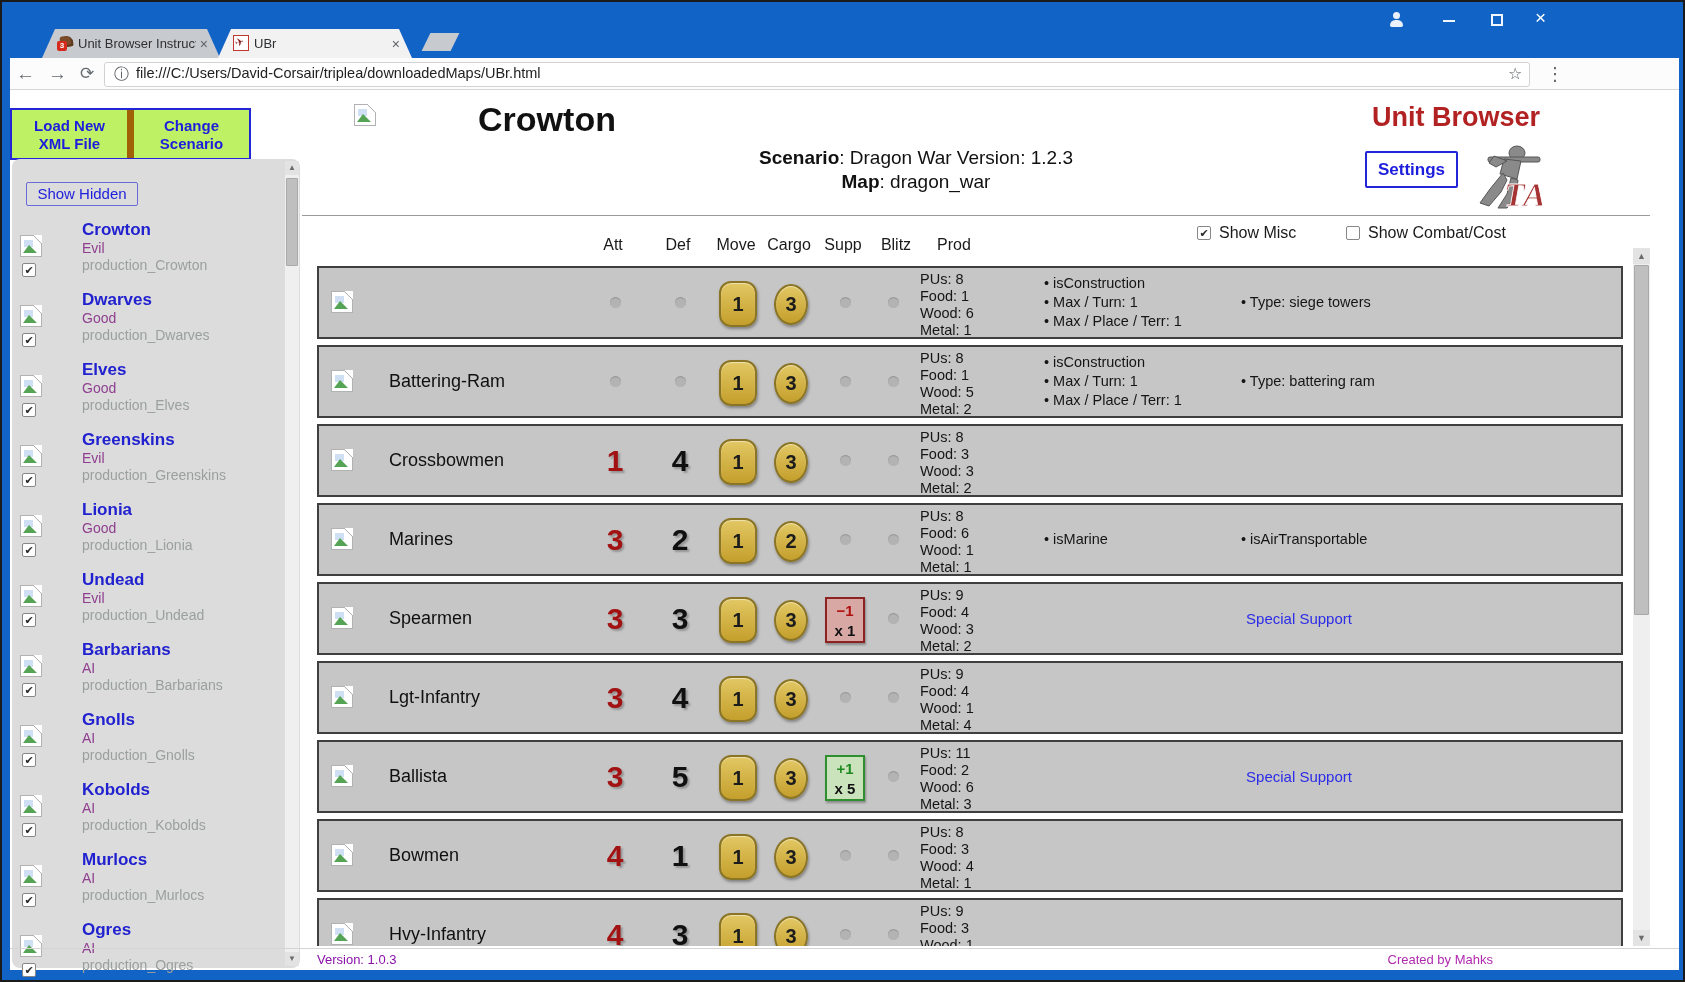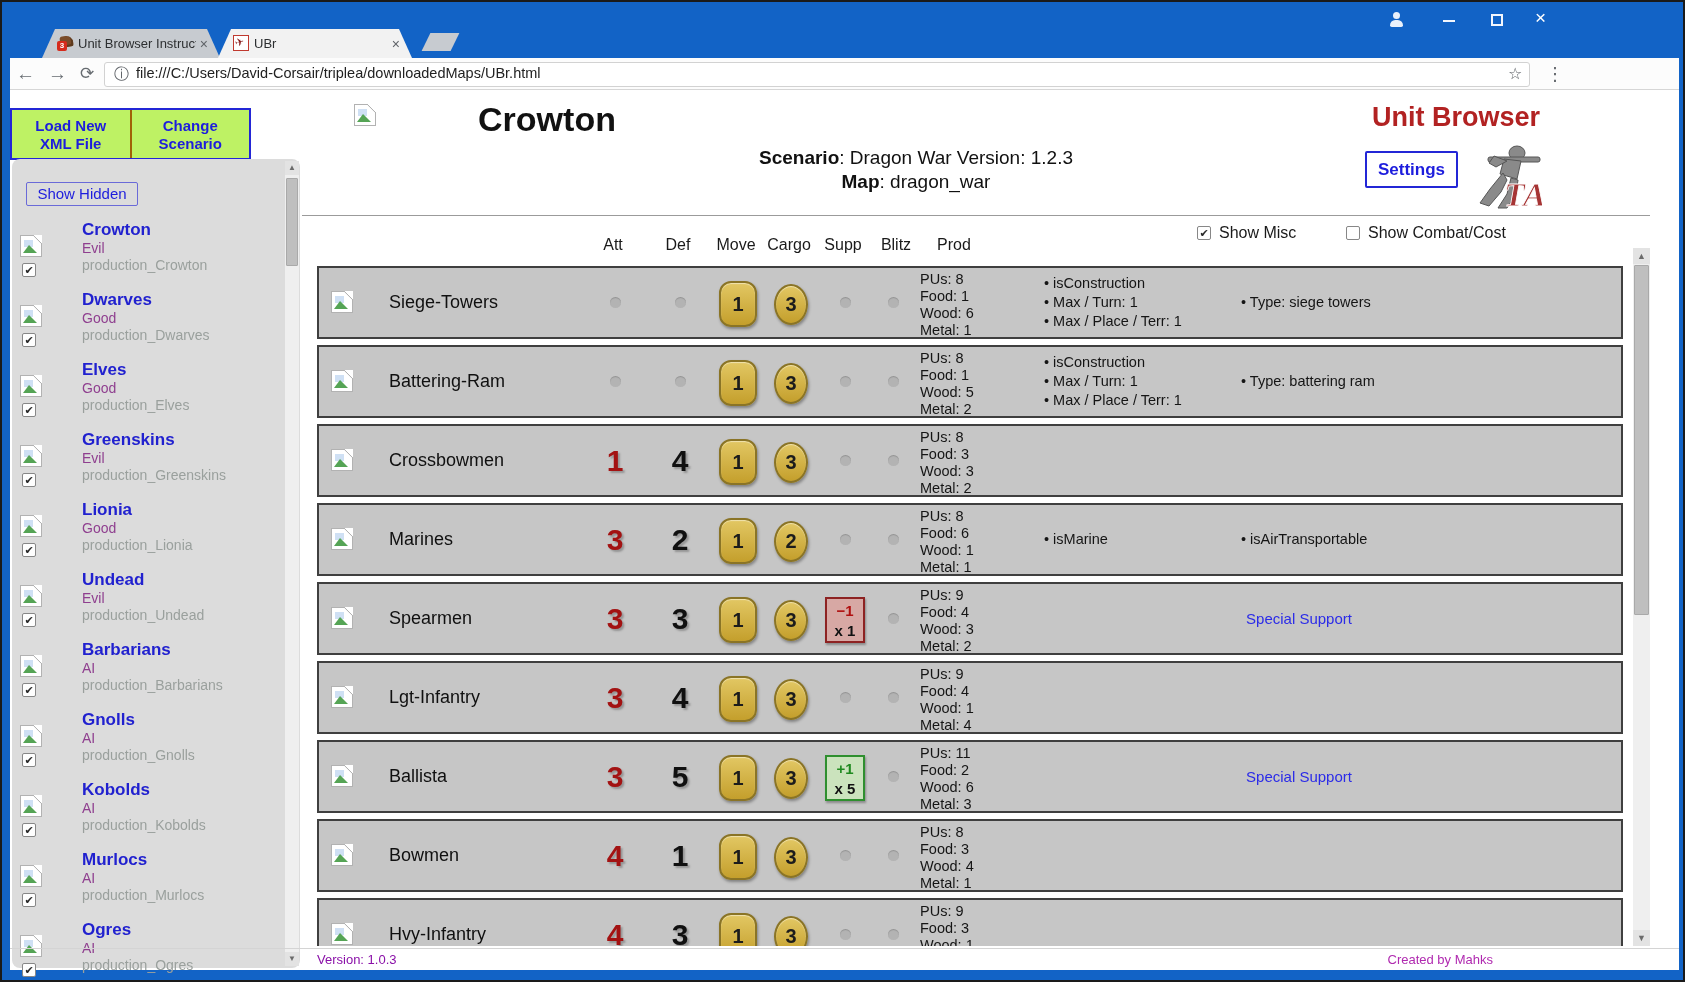--- a/index.html
+++ b/index.html
@@ -49,21 +49,21 @@
   .ic-menu { left:1544px; top:61px; font-size:18px; color:#5f6368; letter-spacing:0; }
 
   
   .pagebg { left:8px; top:88px; width:1669px; height:880px; background:#fff; }
 
   
   .loadbox { left:8px; top:106px; width:241px; height:52px; border:2px solid #2326d6;
              display:flex; background:#bef264; }
   .hdr-btn { flex:1; color:#1d1ddd; font-weight:bold; font-size:15px; line-height:18px;
              text-align:center; padding-top:7px; cursor:pointer; }
-  .hdr-btn + .hdr-btn { border-left:2px solid #a16207; }
+  .hdr-btn + .hdr-btn { border-left:7px solid #a16207; }
 
   
   .sidebar { left:10px; top:157px; width:288px; height:809px; background:#dcdcdc; border-radius:8px; }
   .show-hidden { left:24px; top:180px; width:112px; height:24px; border:1px solid #6a6ad8;
       color:#1d1ddd; font-size:15px; text-align:center; line-height:22px; border-radius:2px; }
   .player-list { left:18px; top:217px; width:248px; }
   .player { position:relative; height:70px; }
   .p-icon { position:absolute; left:0; top:16px; }
   .cb { width:14px; height:14px; border:1px solid #878787; background:#fefefe; border-radius:2px;
         font-size:11px; line-height:12px; text-align:center; color:#2a2a2a; }
@@ -357,21 +357,20 @@
     <span class="th th4">Supp</span>
     <span class="th th5">Blitz</span>
     <span class="th th6">Prod</span>
     <span class="cb hd-cb1" id="show-misc-cb">✔</span>
     <span class="hd-lb1">Show Misc</span>
     <span class="cb hd-cb2" id="show-combat-cb"></span>
     <span class="hd-lb2">Show Combat/Cost</span>
     <div class="rows" id="rows">
   <div class="unit-row">
     <span class="bimg u-icon"></span>
-    <span class="u-name">Siege-Towers</span>
     <span class="num-cell c-att">
             <span class="dot"></span>
           </span>
     <span class="num-cell c-def">
             <span class="dot"></span>
           </span>
     <span class="gbadge b-move">1</span>
     <span class="gbadge b-cargo">3</span>
     <span class="num-cell c-supp">
             <span class="dot"></span>

